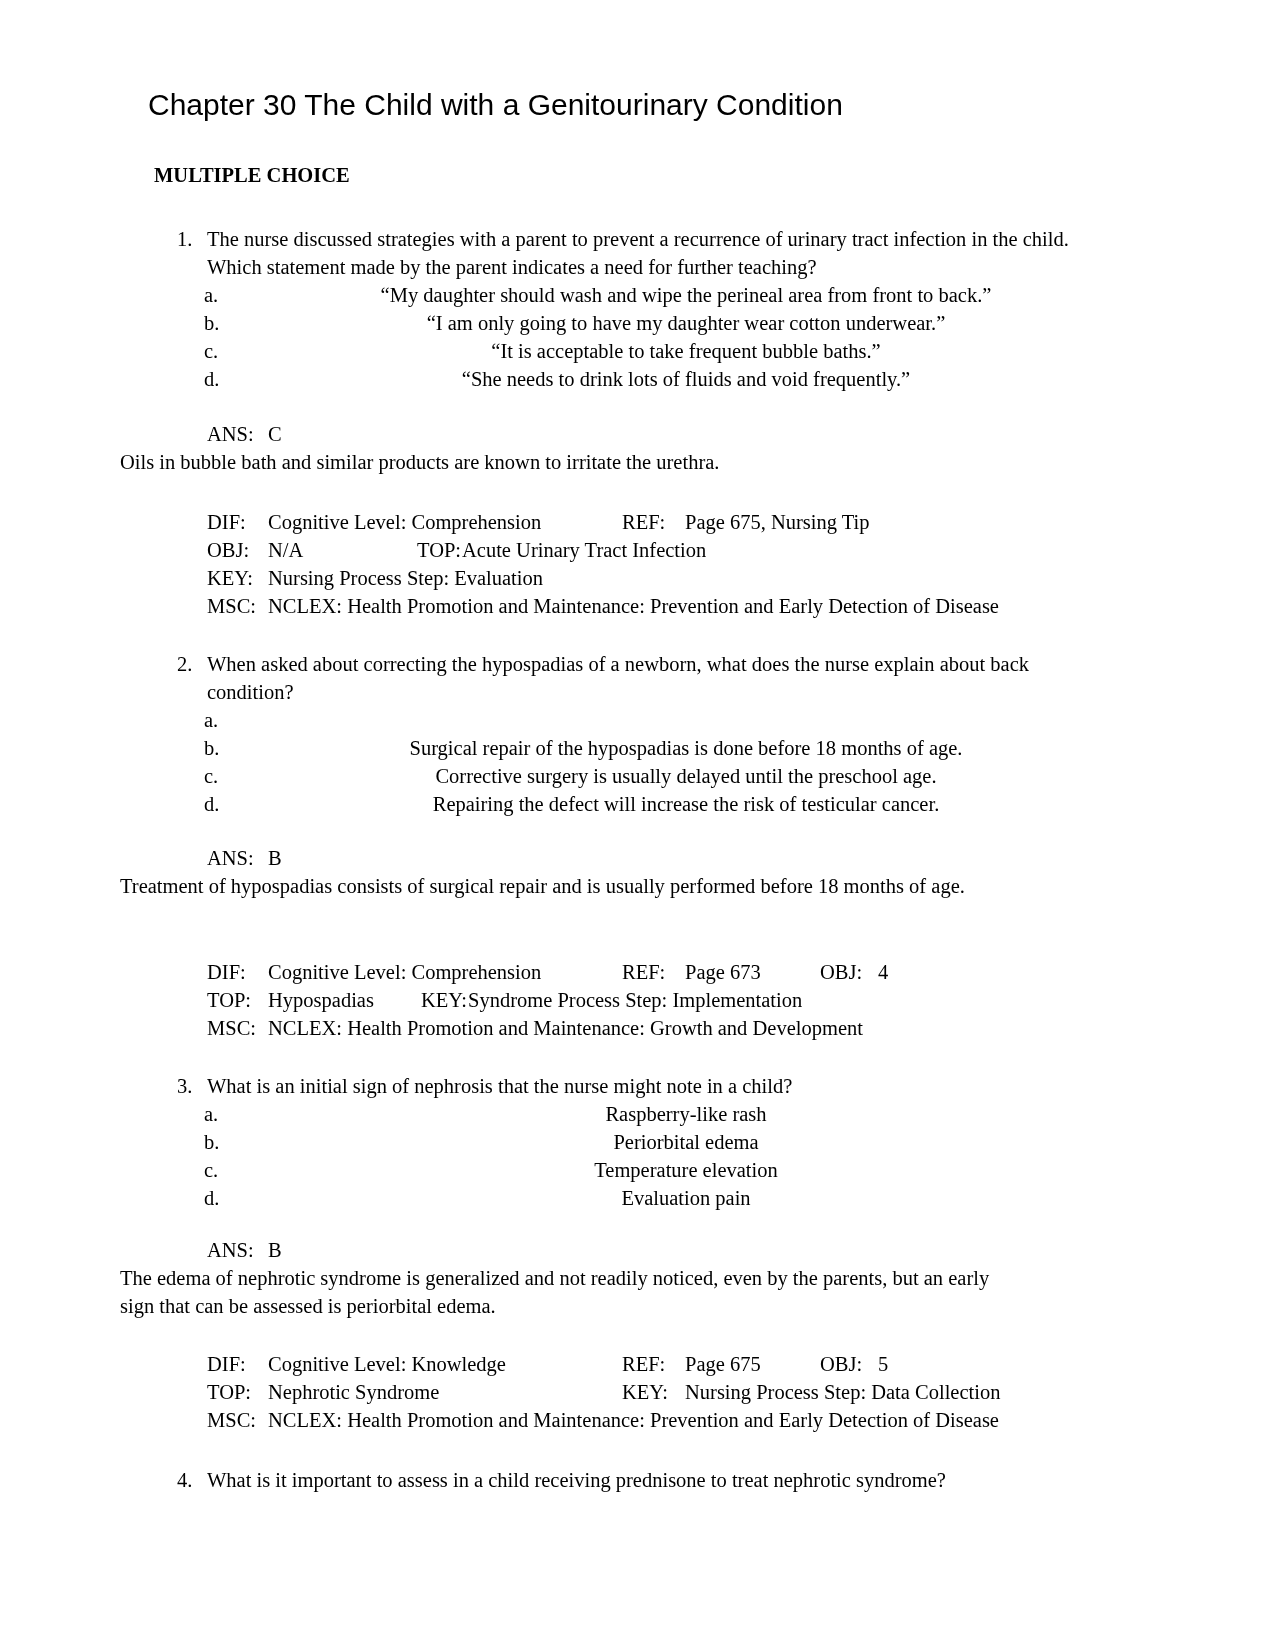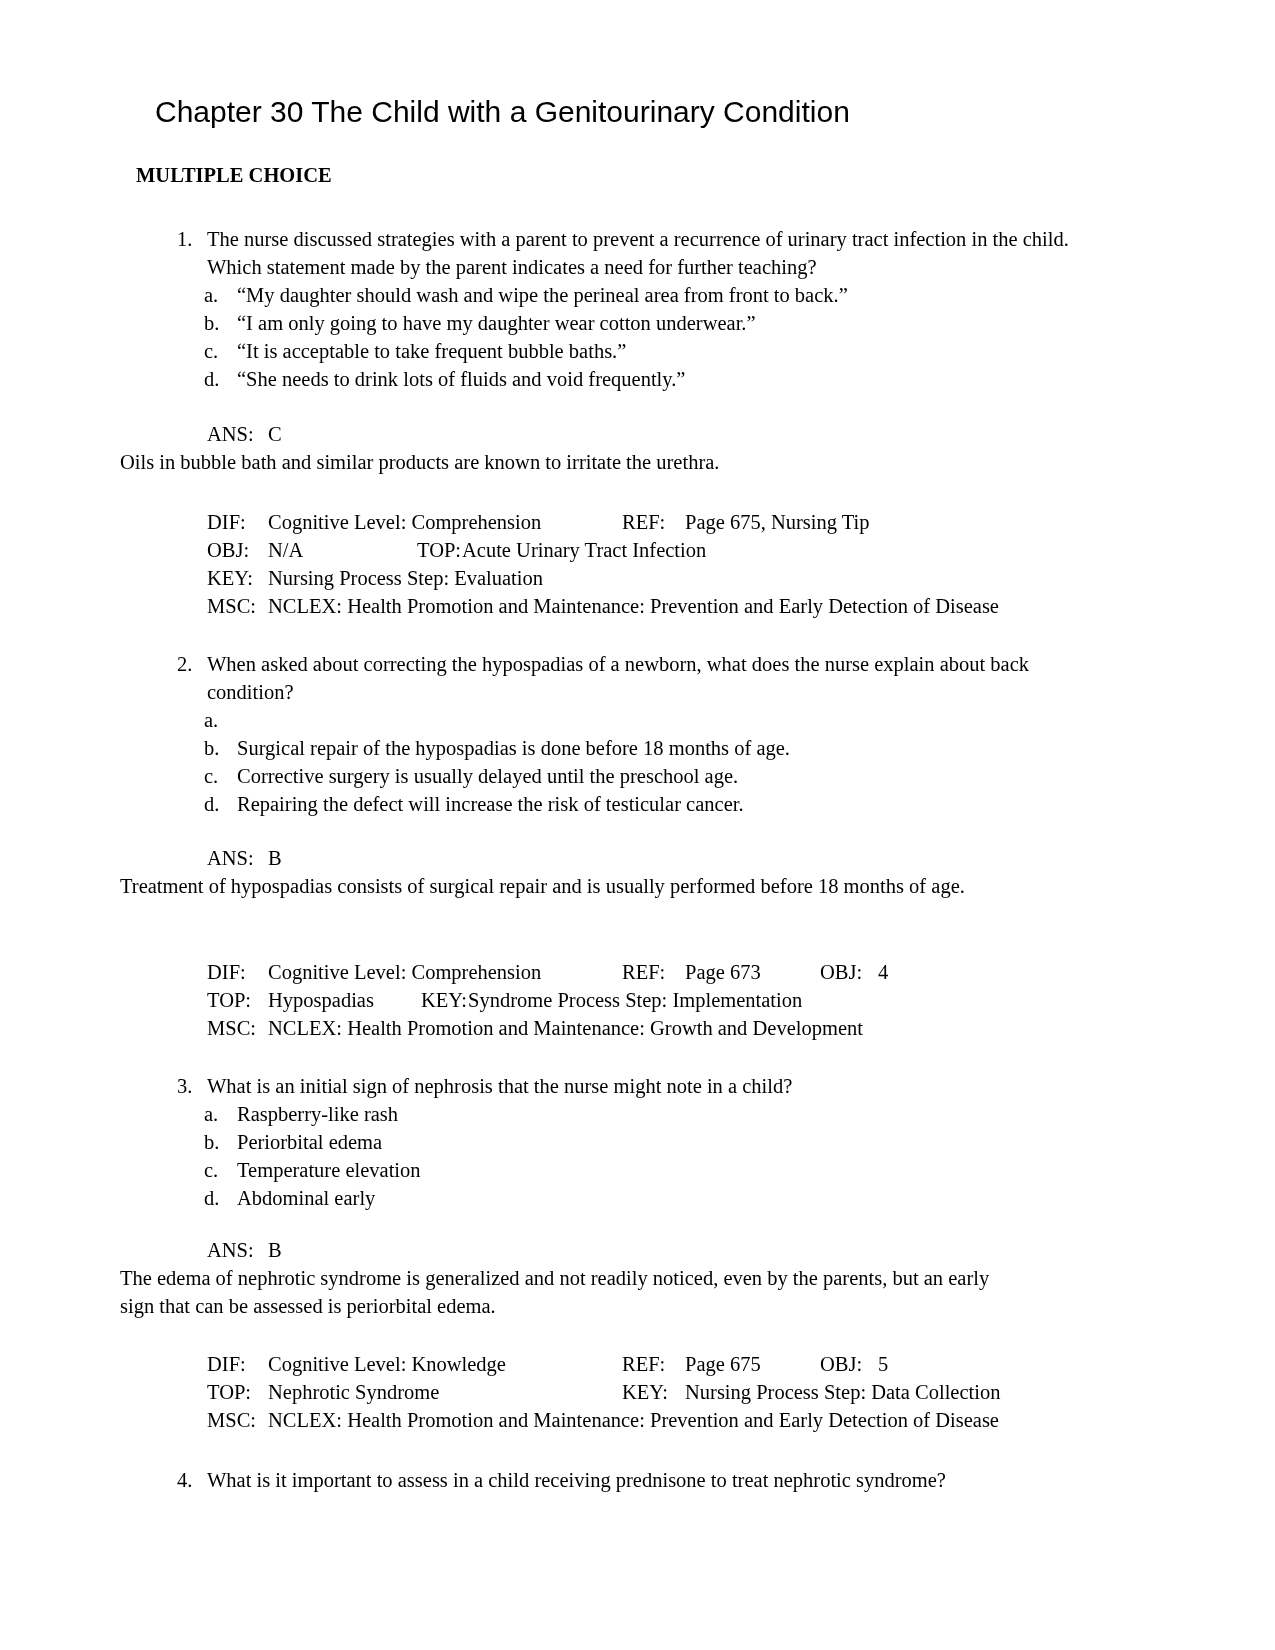--- a/index.html
+++ b/index.html
@@ -12,39 +12,39 @@
     color: #000000;
   }
   .page {
     position: relative;
     width: 1275px; height: 1650px;
     background: #ffffff;
     overflow: hidden;
   }
   .doc-title {
     position: absolute; left: 142px; top: 80px;
-    margin: 13px;
+    margin: 6px;
     font-family: "Liberation Sans", sans-serif;
     font-weight: 400;
     font-size: 30px;
     line-height: 38px;
     white-space: nowrap;
   }
   .section-heading {
-    position: absolute; left: 136px; top: 161px;
+    position: absolute; left: 154px; top: 161px;
     font-weight: 700;
     white-space: nowrap;
   }
   .q { position: absolute; left: 0; width: 1275px; }
   .q-row { display: flex; margin-left: 177px; }
   .q-num { flex: 0 0 30px; }
   .q-stem { width: 912px; }
   .c-row { display: flex; margin-left: 204px; }
   .c-letter { flex: 0 0 33px; }
-  .c-text { width: 898px; }
+  .c-text { width: 898px; text-align: center; }
   .ans { position: absolute; left: 0; width: 1275px; }
   .ans-line { position: relative; height: 28px; }
   .ans-line .lab { position: absolute; left: 207px; white-space: nowrap; }
   .ans-line .val { position: absolute; left: 268px; white-space: nowrap; }
   .rationale { margin-left: 120px; width: 912px; }
   .meta { position: absolute; left: 0; width: 1275px; }
   .m-row { position: relative; height: 28px; }
   .m-row span { position: absolute; white-space: nowrap; }
 </style>
 </head>
@@ -172,21 +172,21 @@
     <div class="c-row">
       <span class="c-letter">b.</span>
       <div class="c-text">Periorbital edema</div>
     </div>
     <div class="c-row">
       <span class="c-letter">c.</span>
       <div class="c-text">Temperature elevation</div>
     </div>
     <div class="c-row">
       <span class="c-letter">d.</span>
-      <div class="c-text">Abdominal early</div>
+      <div class="c-text">Evaluation pain</div>
     </div>
   </div>
 
   <div class="ans" style="top:1236px">
     <div class="ans-line">
       <span class="lab">ANS:</span>
       <span class="val">B</span>
     </div>
     <div class="rationale" style="width:885px">The edema of nephrotic syndrome is generalized and not readily noticed, even by the parents, but an early sign that can be assessed is periorbital edema.</div>
   </div>

